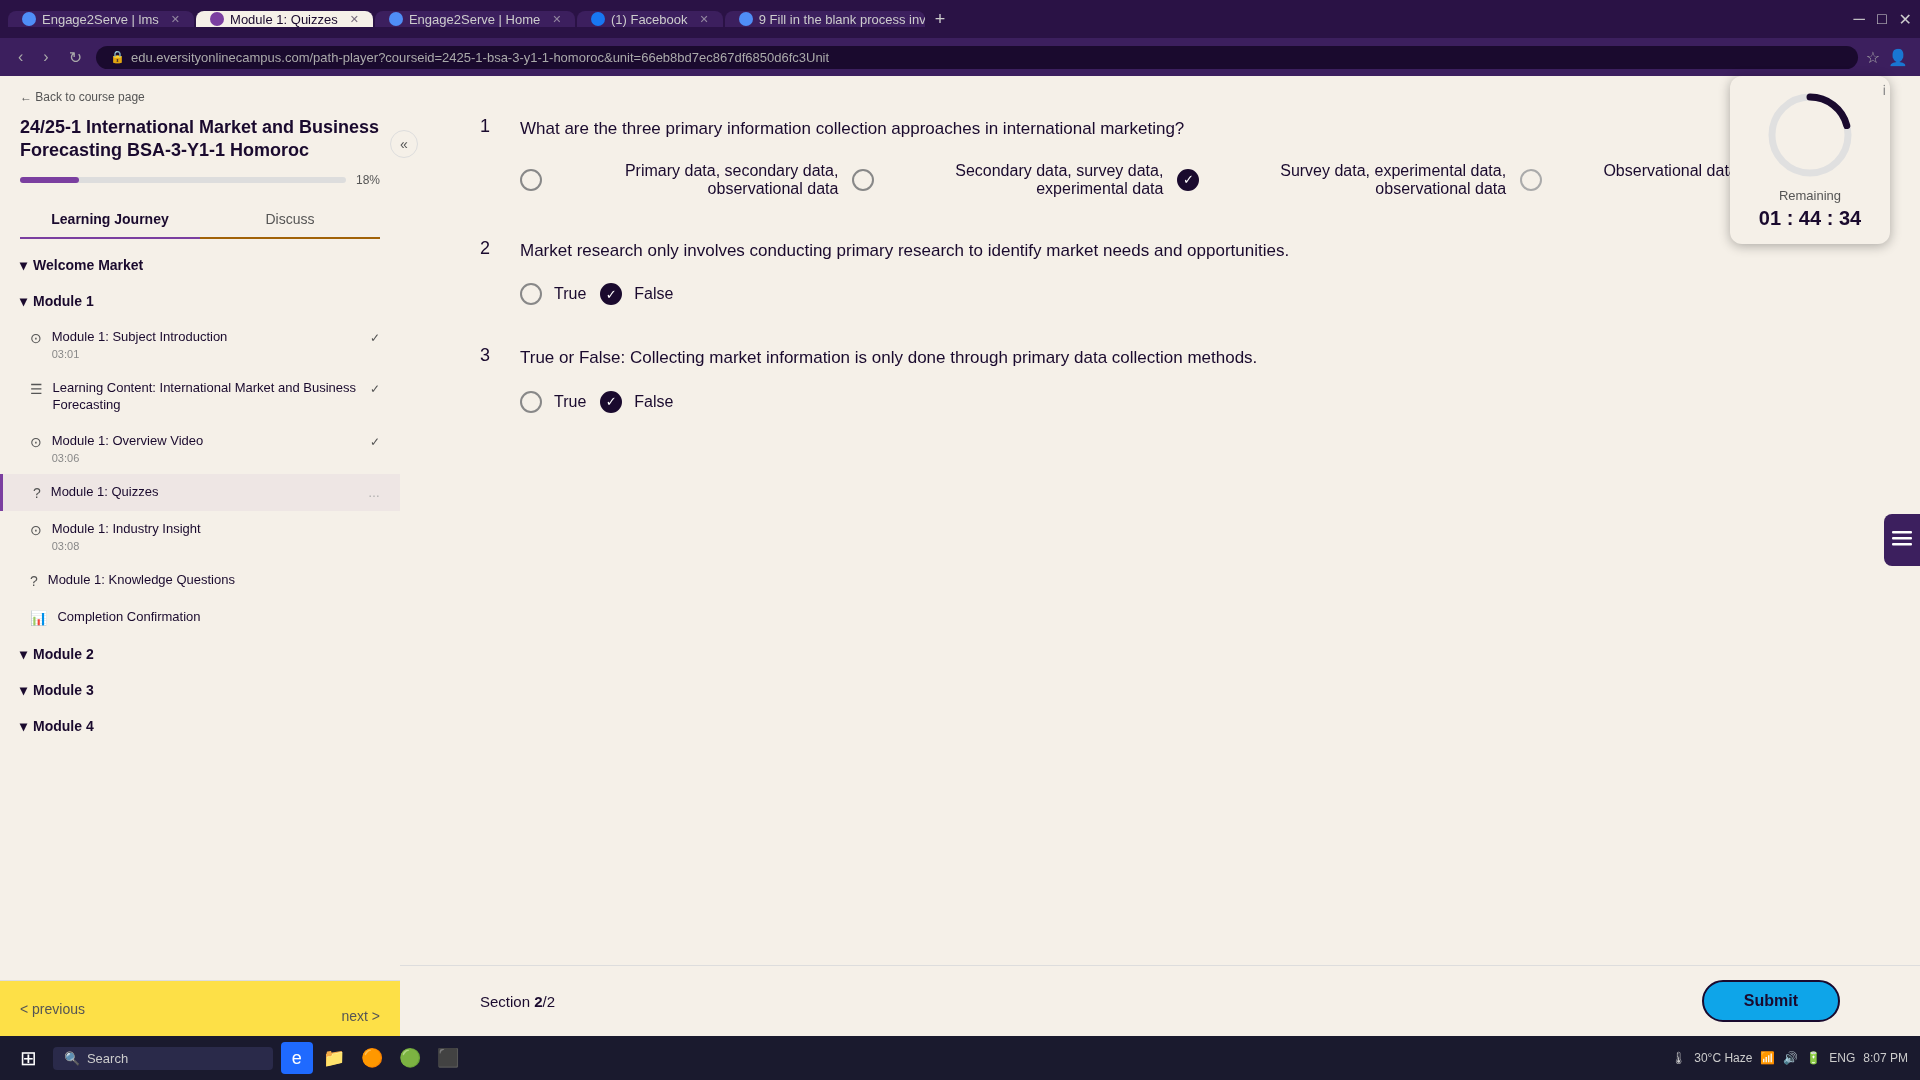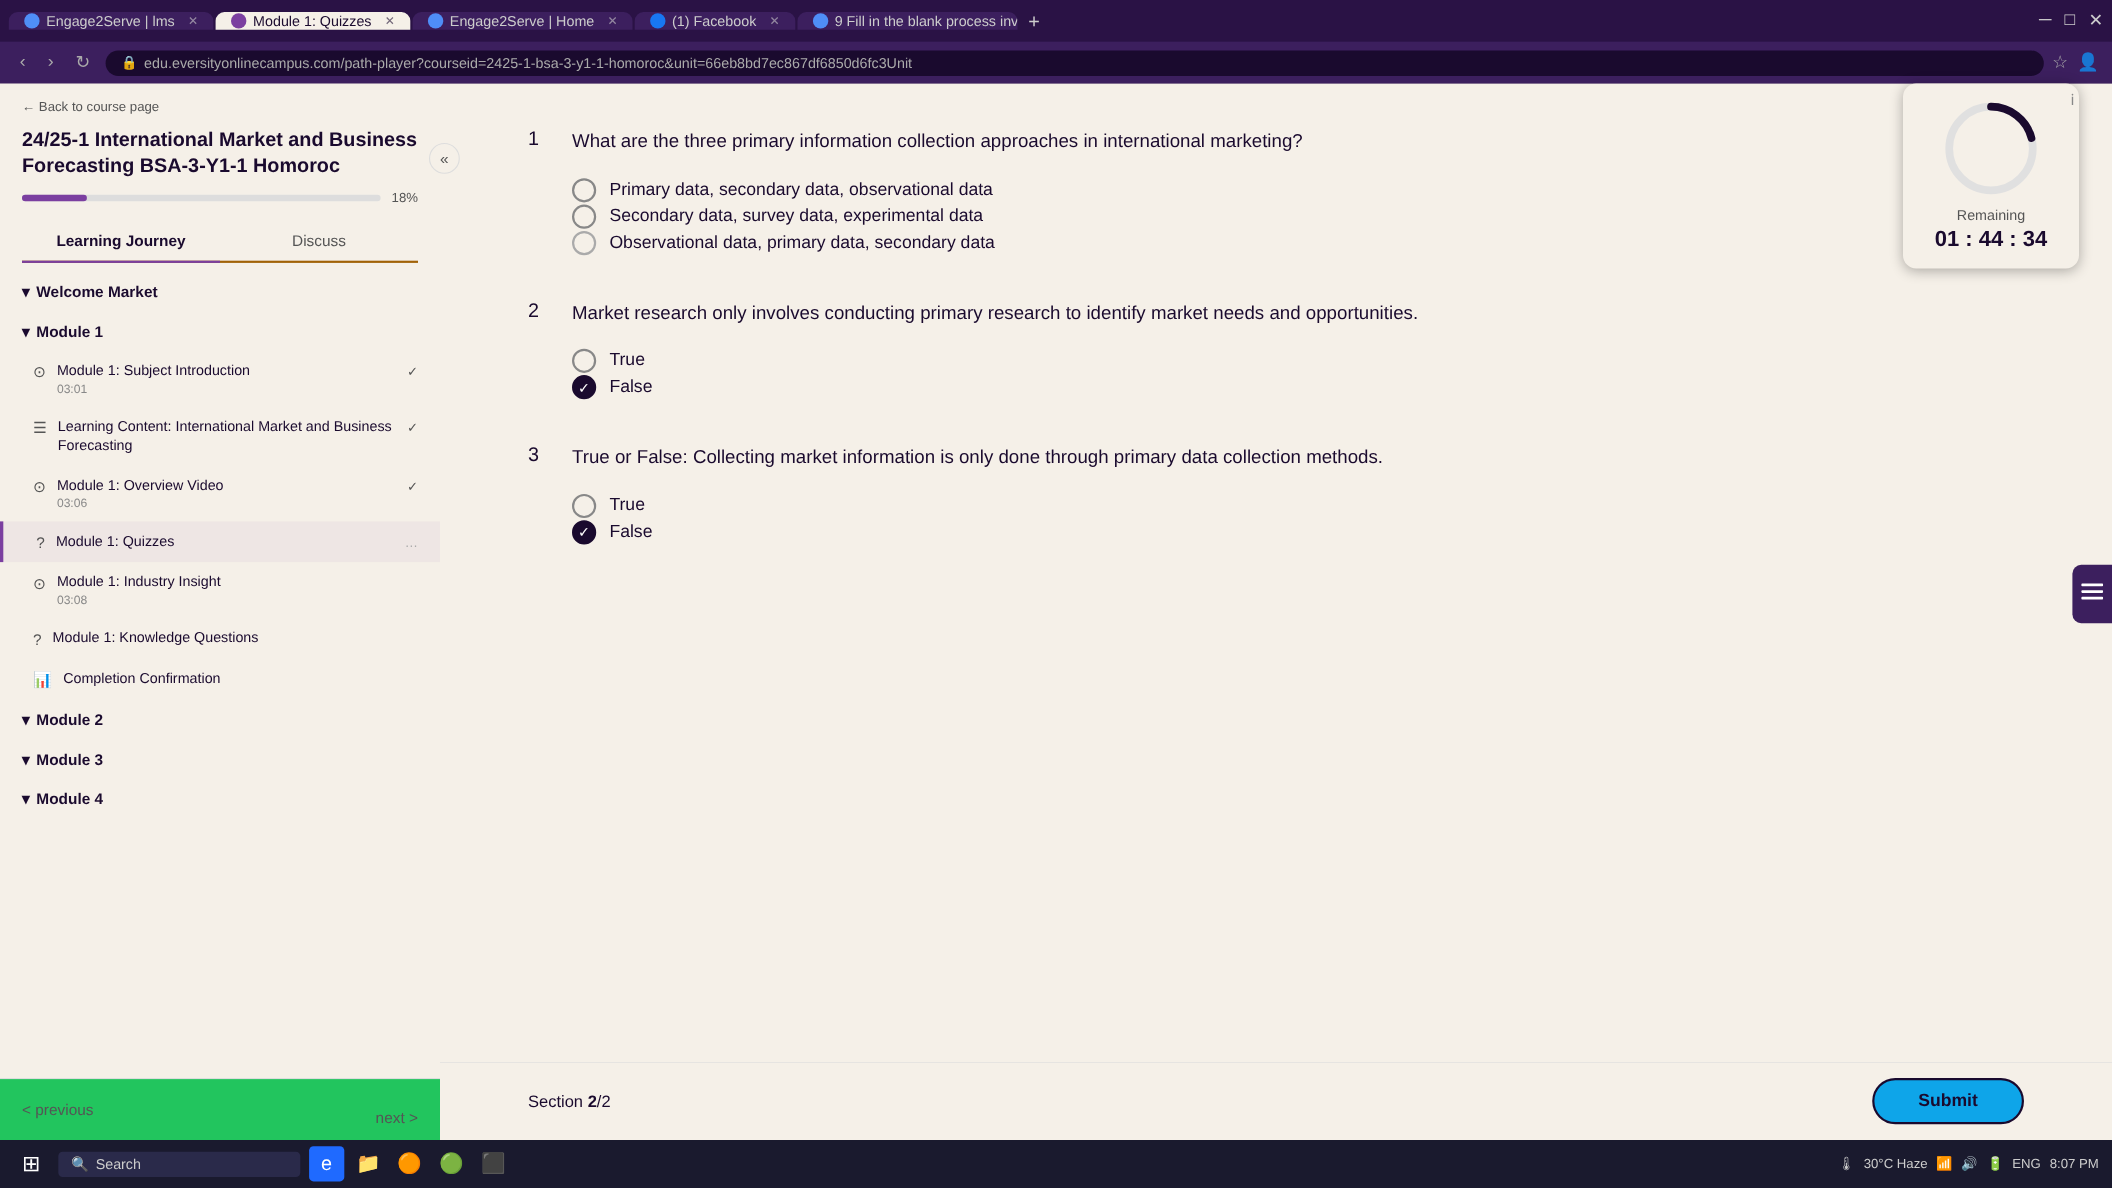--- a/index.html
+++ b/index.html
@@ -53,21 +53,21 @@
     .nav-item-pending { color: #aaa; font-size: 12px; margin-left: auto; margin-top: 2px; }
 
     
     .content-area { flex: 1; background: #f5f0e8; overflow-y: auto; padding: 40px 80px; position: relative; }
 
     
     .question-block { margin-bottom: 40px; }
     .question-row { display: flex; gap: 16px; margin-bottom: 20px; }
     .question-number { font-size: 18px; color: #1a0a2e; font-weight: 500; min-width: 24px; }
     .question-text { font-size: 17px; color: #1a0a2e; line-height: 1.5; }
-    .options-list { padding-left: 40px; display: flex; flex-direction: column; gap: 2px; text-align: right; }
+    .options-list { padding-left: 40px; display: flex; gap: 14px; text-align: right; }
     .option-row { display: flex; align-items: center; gap: 12px; cursor: pointer; }
     .radio-circle { width: 22px; height: 22px; border-radius: 50%; border: 2px solid #888; flex-shrink: 0; display: flex; align-items: center; justify-content: center; }
     .radio-circle.checked { border-color: #1a0a2e; background: #1a0a2e; }
     .radio-circle.checked::after { content: '✓'; color: white; font-size: 13px; }
     .option-text { font-size: 16px; color: #1a0a2e; }
     .submit-btn { background: #0ea5e9; border: 2px solid #1a0a2e; border-radius: 24px; padding: 10px 40px; font-size: 16px; font-weight: 600; color: #1a0a2e; cursor: pointer; }
 
     
     .timer-widget { position: absolute; top: 76px; right: 30px; background: #f5f0e8; border-radius: 12px; padding: 14px 20px; display: flex; flex-direction: column; align-items: center; width: 160px; box-shadow: 0 2px 12px rgba(0,0,0,0.3); z-index: 20; }
     .timer-info-btn { position: absolute; top: 4px; right: 4px; background: none; border: none; color: #888; font-size: 14px; cursor: pointer; }
@@ -282,20 +282,24 @@
         <div class="option-row">
           <div class="radio-circle"></div>
           <span class="option-text">Primary data, secondary data, observational data</span>
         </div>
 
         <div class="option-row">
           <div class="radio-circle"></div>
           <span class="option-text">Secondary data, survey data, experimental data</span>
         </div>
 
+        <div class="option-row">
+          <div class="radio-circle checked"></div>
+          <span class="option-text">Survey data, experimental data, observational data</span>
+        </div>
 
         <div class="option-row">
           <div class="radio-circle" style="border-color:#aaa;"></div>
           <span class="option-text">Observational data, primary data, secondary data</span>
         </div>
       </div>
     </div>
 
     <div class="question-block">
       <div class="question-row">
@@ -362,21 +366,21 @@
 <div style="position:fixed; bottom:44px; left:400px; right:0; background:#f5f0e8; border-top:1px solid #ddd; padding:14px 80px; display:flex; align-items:center; justify-content:space-between; z-index:50;">
   <span style="font-size:15px; color:#1a0a2e;">
     <span>Section</span>&nbsp;<span style="font-weight:600;">2</span><span>/2</span>
   </span>
   <button class="submit-btn">Submit</button>
 </div>
 
 <div style="position:fixed; bottom:44px; left:0; right:0; background:#f5f0e8; border-top:1px solid #eee; display:flex; justify-content:space-between; align-items:center; padding:10px 80px; z-index:40; margin-left:400px;">
 </div>
 
-<div style="position:fixed; bottom:44px; left:0; width:400px; background:#22c55e; border-top:1px solid #ddd; padding:12px 20px; z-index:51; display:flex; justify-content:space-between; align-items:center;">
+<div style="position:fixed; bottom:44px; left:0; width:400px; background:#fde047; border-top:1px solid #ddd; padding:12px 20px; z-index:51; display:flex; justify-content:space-between; align-items:center;">
   <button style="background:none; border:none; font-size:14px; color:#555; cursor:pointer;">&lt; previous</button>
   <button style="background:none; border:none; font-size:14px; color:#555; cursor:pointer;margin-top:15px;">next &gt;</button>
 </div>
 
 <div class="taskbar">
   <button class="taskbar-start">⊞</button>
   <div class="taskbar-search">
     <span>🔍</span>
     <span>Search</span>
   </div>

